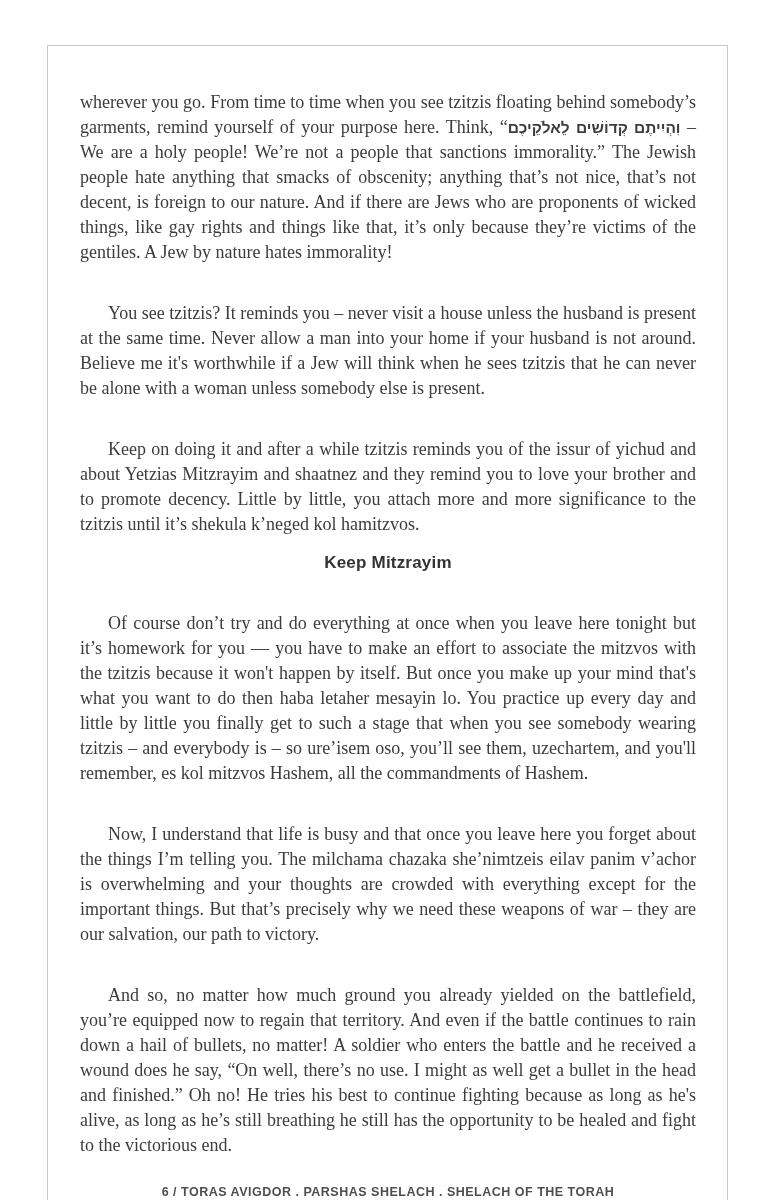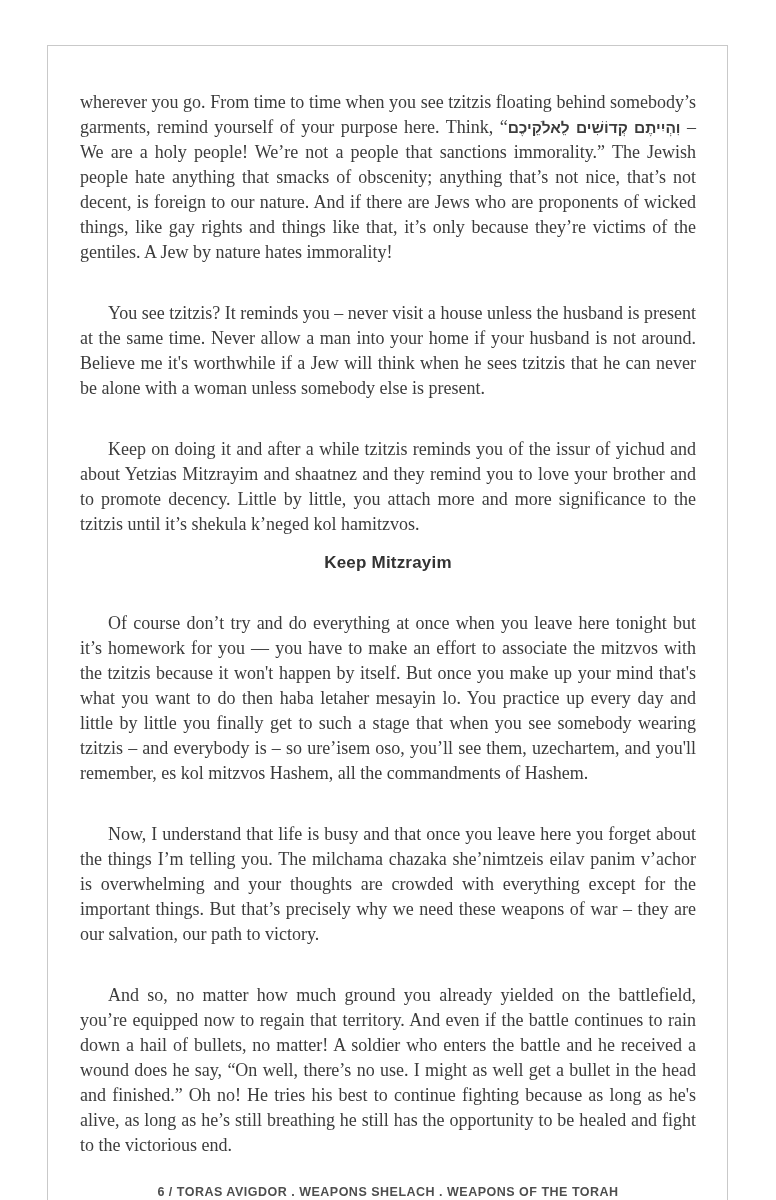--- a/index.html
+++ b/index.html
@@ -79,16 +79,16 @@
     <p class="par indent"><span>Keep on doing it and after a while </span><span class="it">tzitzis</span><span> reminds you of the issur of </span><span class="it">yichud</span><span> and about </span><span class="it">Yetzias Mitzrayim</span><span> and </span><span class="it">shaatnez</span><span> and they remind you to love your brother and to promote decency. Little by little, you attach more and more significance to the </span><span class="it">tzitzis</span><span> until it’s </span><span class="it">shekula k’neged kol hamitzvos</span><span>.</span></p>
 
     <h2 class="heading">Keep Mitzrayim</h2>
 
     <p class="par indent"><span>Of course don’t try and do everything at once when you leave here tonight but it’s homework for you — you have to make an effort to associate the mitzvos with the </span><span class="it">tzitzis</span><span> because it won't happen by itself. But once you make up your mind that's what you want to do then </span><span class="it">haba letaher mesayin lo</span><span>. You practice up every day and little by little you finally get to such a stage that when you see somebody wearing </span><span class="it">tzitzis</span><span> – and everybody is – so </span><span class="it">ure’isem oso</span><span>, you’ll see them, </span><span class="it">uzechartem</span><span>, and you'll remember, </span><span class="it">es kol mitzvos Hashem</span><span>, all the commandments of Hashem.</span></p>
 
     <p class="par indent"><span>Now, I understand that life is busy and that once you leave here you forget about the things I’m telling you. The </span><span class="it">milchama chazaka she’nimtzeis eilav panim v’achor</span><span> is overwhelming and your thoughts are crowded with everything except for the important things. But that’s precisely why we need these weapons of war – they are our salvation, our path to victory.</span></p>
 
     <p class="par indent"><span>And so, no matter how much ground you already yielded on the battlefield, you’re equipped now to regain that territory. And even if the battle continues to rain down a hail of bullets, no matter! A soldier who enters the battle and he received a wound does he say, “On well, there’s no use. I might as well get a bullet in the head and finished.” Oh no! He tries his best to continue fighting because as long as he's alive, as long as he’s still breathing he still has the opportunity to be healed and fight to the victorious end.</span></p>
 
-    <div class="footer"><span>6</span><span> / </span><span>TORAS AVIGDOR . WEAPONS SHELACH . WEAPONS OF THE TORAH</span></div>
+    <div class="footer"><span>6</span><span> / </span><span>TORAS AVIGDOR . PARSHAS SHELACH . SHELACH OF THE TORAH</span></div>
 
   </div>
 </div>
 
 </body></html>

